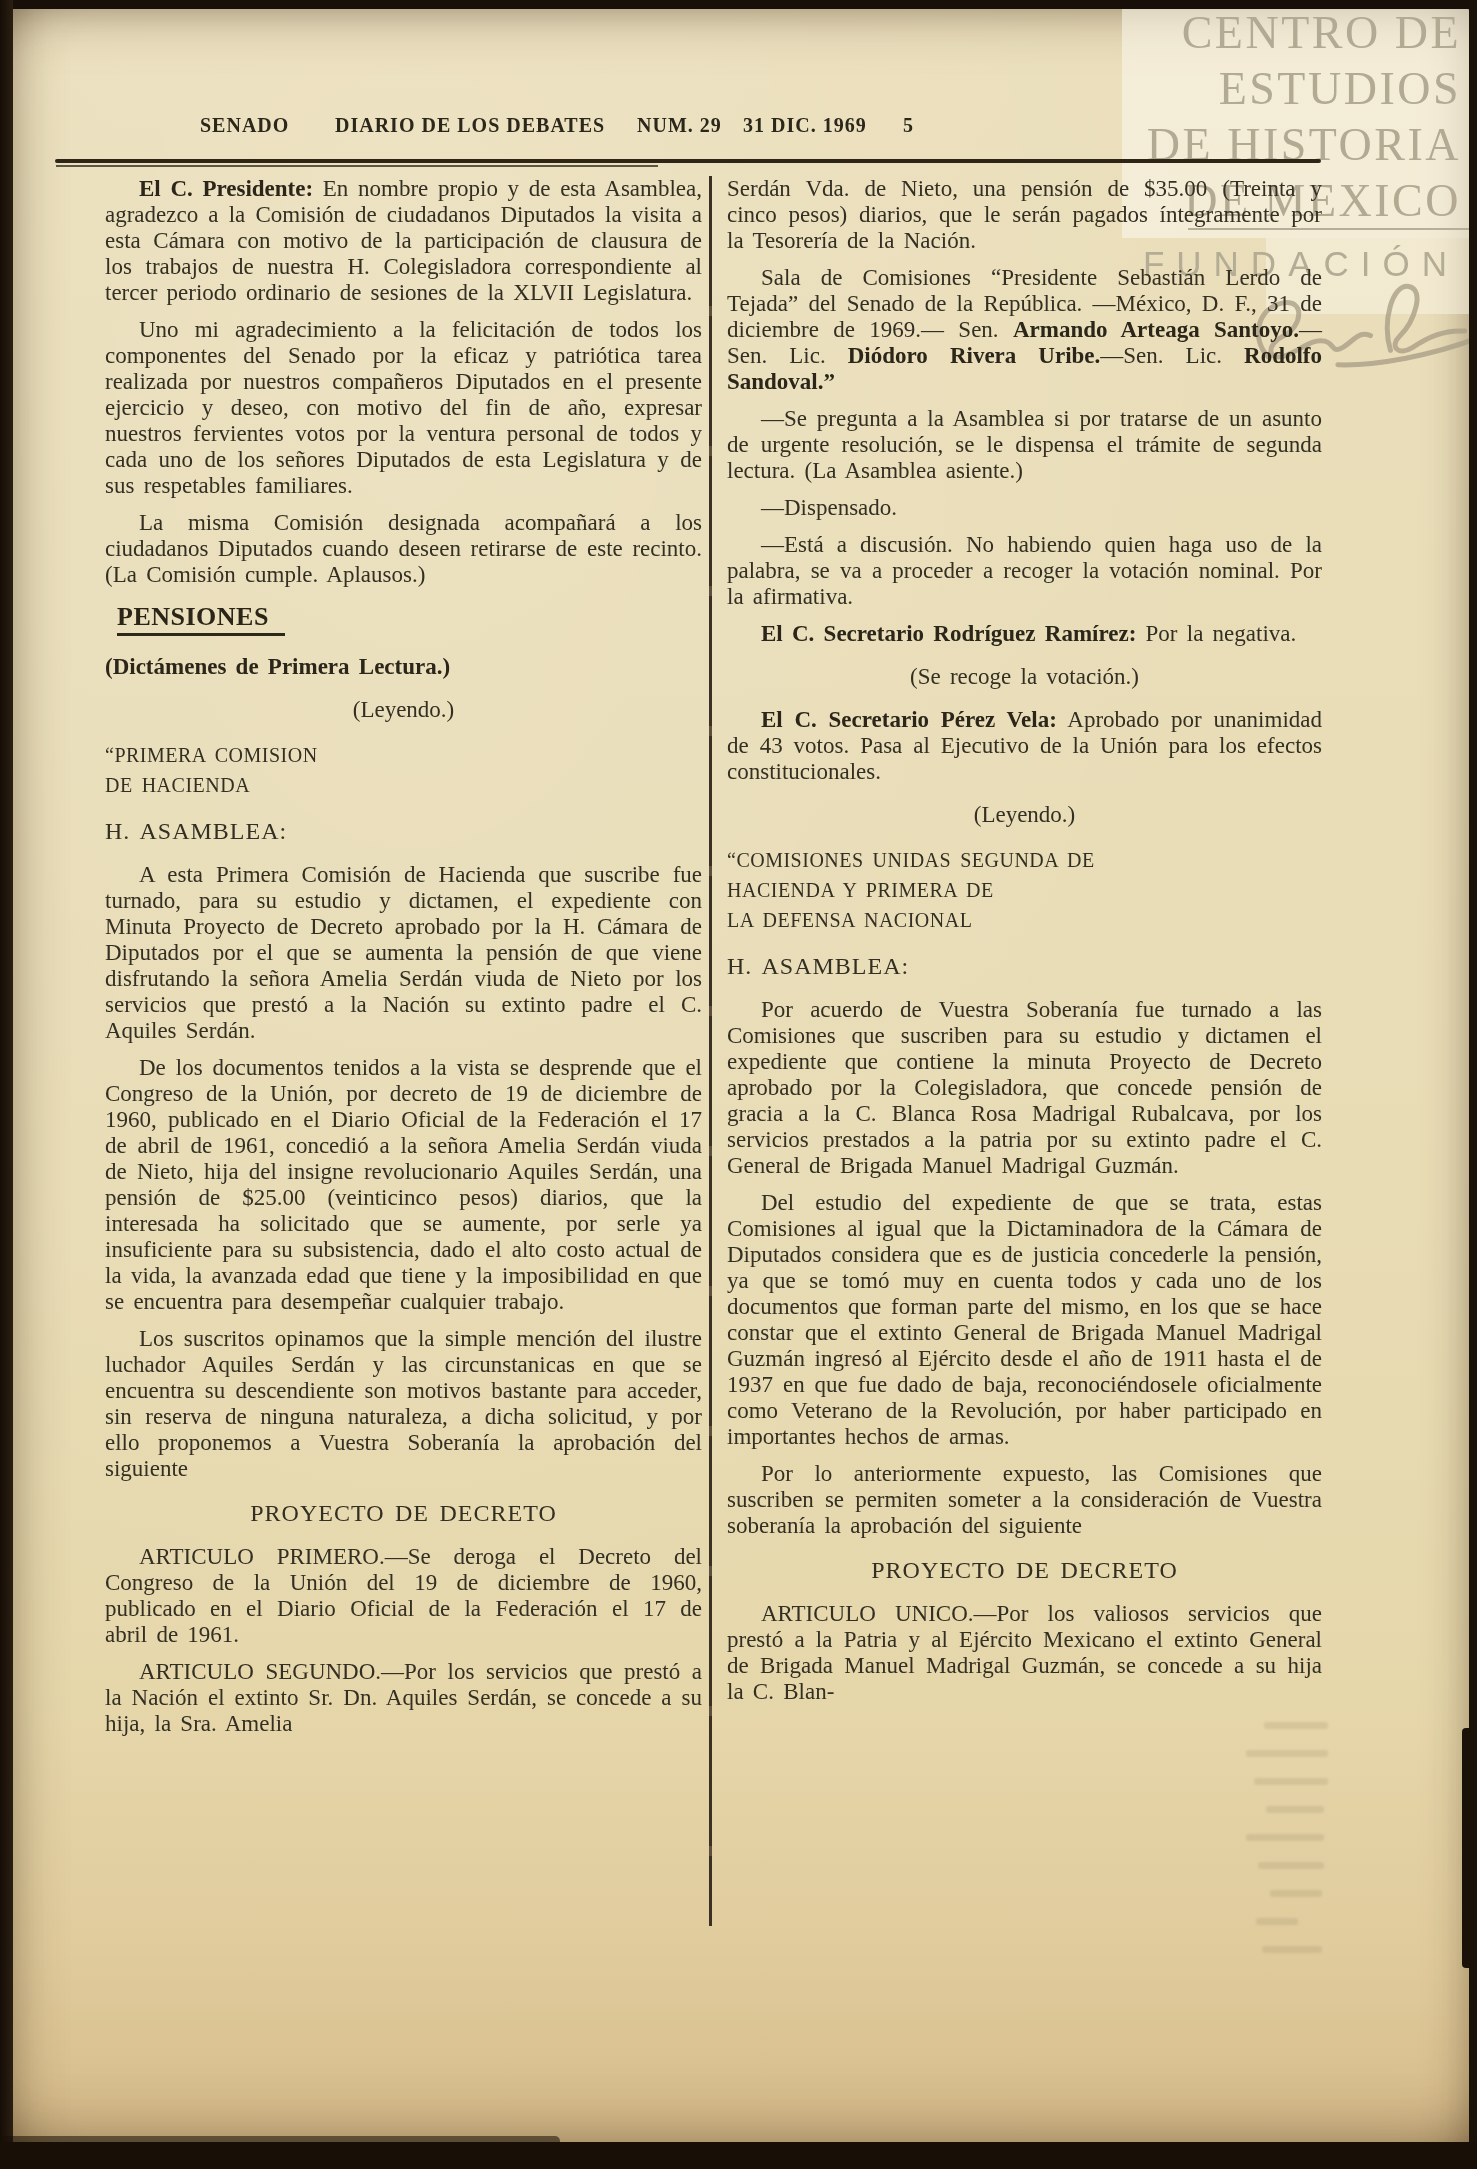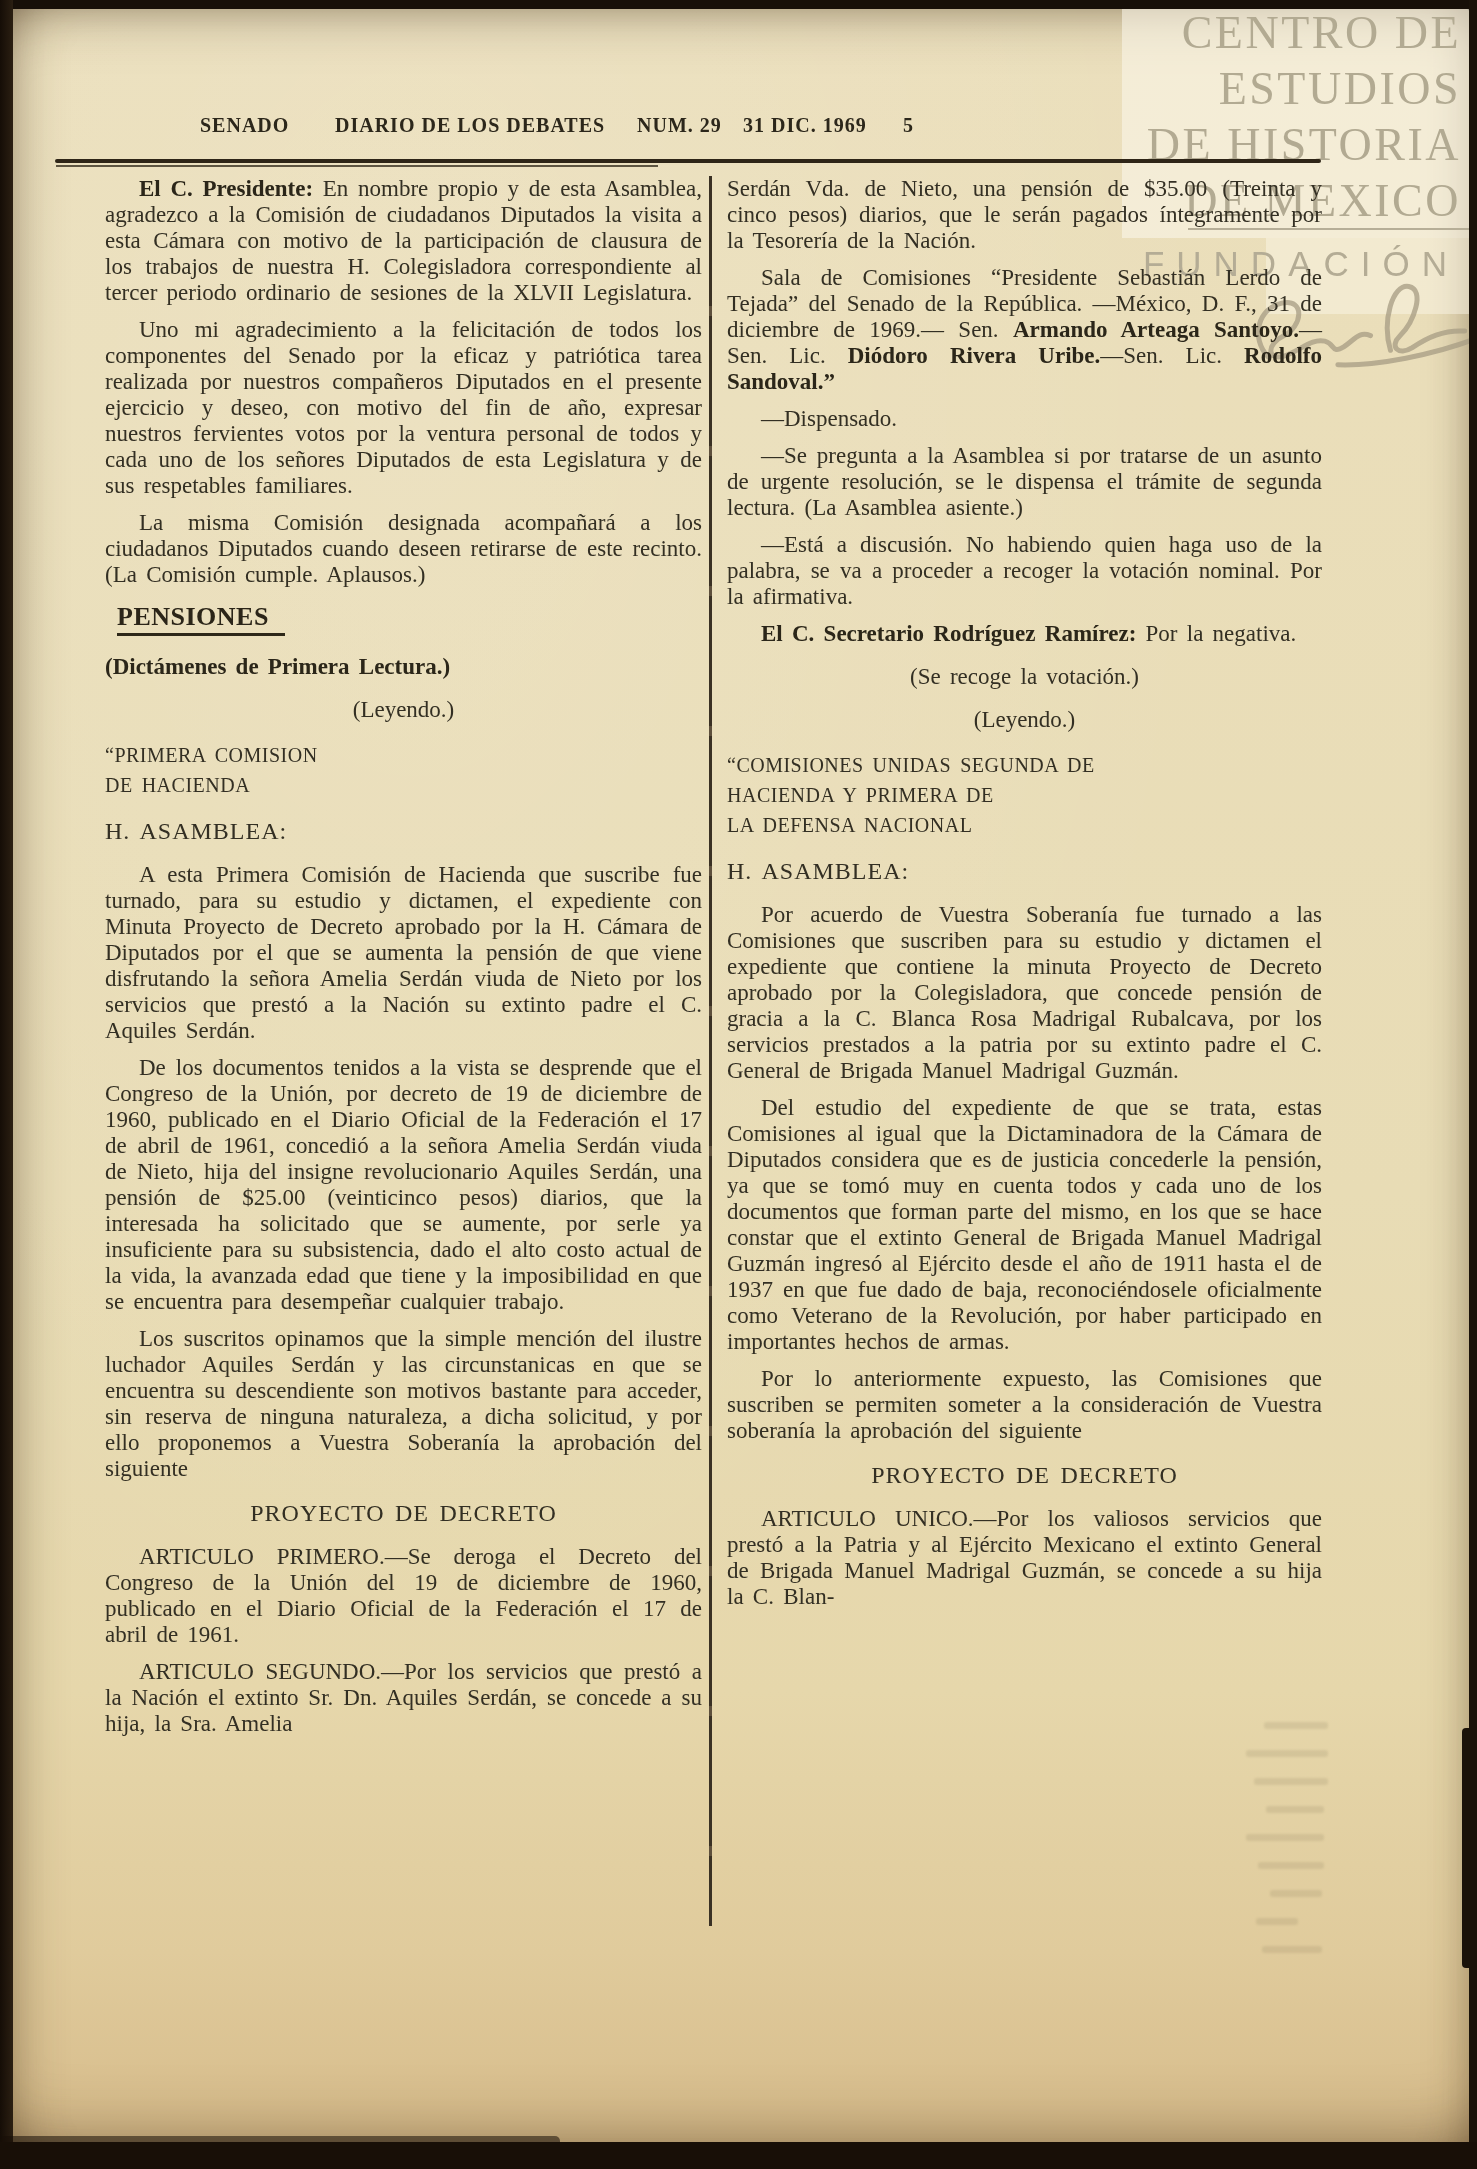--- a/index.html
+++ b/index.html
@@ -115,25 +115,26 @@
       <p class="para"><span>A esta Primera Comisión de Hacienda que suscribe fue turnado, para su estudio y dictamen, el expediente con Minuta Proyecto de Decreto aprobado por la H. Cámara de Diputados por el que se aumenta la pensión de que viene disfrutando la señora Amelia Serdán viuda de Nieto por los servicios que prestó a la Nación su extinto padre el C. Aquiles Serdán.</span></p>
       <p class="para"><span>De los documentos tenidos a la vista se desprende que el Congreso de la Unión, por decreto de 19 de diciembre de 1960, publicado en el Diario Oficial de la Federación el 17 de abril de 1961, concedió a la señora Amelia Serdán viuda de Nieto, hija del insigne revolucionario Aquiles Serdán, una pensión de $25.00 (veinticinco pesos) diarios, que la interesada ha solicitado que se aumente, por serle ya insuficiente para su subsistencia, dado el alto costo actual de la vida, la avanzada edad que tiene y la imposibilidad en que se encuentra para desempeñar cualquier trabajo.</span></p>
       <p class="para"><span>Los suscritos opinamos que la simple mención del ilustre luchador Aquiles Serdán y las circunstanicas en que se encuentra su descendiente son motivos bastante para acceder, sin reserva de ninguna naturaleza, a dicha solicitud, y por ello proponemos a Vuestra Soberanía la aprobación del siguiente</span></p>
       <div class="centercaps">PROYECTO DE DECRETO</div>
       <p class="para"><span>ARTICULO PRIMERO.—Se deroga el Decreto del Congreso de la Unión del 19 de diciembre de 1960, publicado en el Diario Oficial de la Federación el 17 de abril de 1961.</span></p>
       <p class="para"><span>ARTICULO SEGUNDO.—Por los servicios que prestó a la Nación el extinto Sr. Dn. Aquiles Serdán, se concede a su hija, la Sra. Amelia</span></p>
     </div>
   <div class="col" id="col-right">
       <p class="para noindent"><span>Serdán Vda. de Nieto, una pensión de $35.00 (Treinta y cinco pesos) diarios, que le serán pagados íntegramente por la Tesorería de la Nación.</span></p>
       <p class="para"><span>Sala de Comisiones “Presidente Sebastián Lerdo de Tejada” del Senado de la República. —México, D. F., 31 de diciembre de 1969.— Sen. </span><span class="b">Armando Arteaga Santoyo.</span><span>—Sen. Lic. </span><span class="b">Diódoro Rivera Uribe.</span><span>—Sen. Lic. </span><span class="b">Rodolfo Sandoval.”</span></p>
+      <p class="para"><span>—Se pregunta a la Asamblea si por tratarse de un asunto de urgente resolución, se le dispensa el trámite de segunda lectura. (La Asamblea asiente.)</span></p>
       <p class="para"><span>—Dispensado.</span></p>
-      <p class="para"><span>—Se pregunta a la Asamblea si por tratarse de un asunto de urgente resolución, se le dispensa el trámite de segunda lectura. (La Asamblea asiente.)</span></p>
       <p class="para"><span>—Está a discusión. No habiendo quien haga uso de la palabra, se va a proceder a recoger la votación nominal. Por la afirmativa.</span></p>
       <p class="para"><span class="b">El C. Secretario Rodríguez Ramírez:</span><span> Por la negativa.</span></p>
       <div class="center">(Se recoge la votación.)</div>
+      <p class="para"><span class="b">El C. Secretario Pérez Vela:</span><span> Aprobado por unanimidad de 43 votos. Pasa al Ejecutivo de la Unión para los efectos constitucionales.</span></p>
       <div class="center">(Leyendo.)</div>
       <div class="rightcaps" style="padding-right: 140px; font-family: Liberation Serif, serif;">
         <div>“COMISIONES UNIDAS SEGUNDA DE</div>
         <div>HACIENDA Y PRIMERA DE</div>
         <div>LA DEFENSA NACIONAL</div>
       </div>
       <div class="label">H. ASAMBLEA:</div>
       <p class="para"><span>Por acuerdo de Vuestra Soberanía fue turnado a las Comisiones que suscriben para su estudio y dictamen el expediente que contiene la minuta Proyecto de Decreto aprobado por la Colegisladora, que concede pensión de gracia a la C. Blanca Rosa Madrigal Rubalcava, por los servicios prestados a la patria por su extinto padre el C. General de Brigada Manuel Madrigal Guzmán.</span></p>
       <p class="para"><span>Del estudio del expediente de que se trata, estas Comisiones al igual que la Dictaminadora de la Cámara de Diputados considera que es de justicia concederle la pensión, ya que se tomó muy en cuenta todos y cada uno de los documentos que forman parte del mismo, en los que se hace constar que el extinto General de Brigada Manuel Madrigal Guzmán ingresó al Ejército desde el año de 1911 hasta el de 1937 en que fue dado de baja, reconociéndosele oficialmente como Veterano de la Revolución, por haber participado en importantes hechos de armas.</span></p>
       <p class="para"><span>Por lo anteriormente expuesto, las Comisiones que suscriben se permiten someter a la consideración de Vuestra soberanía la aprobación del siguiente</span></p>

